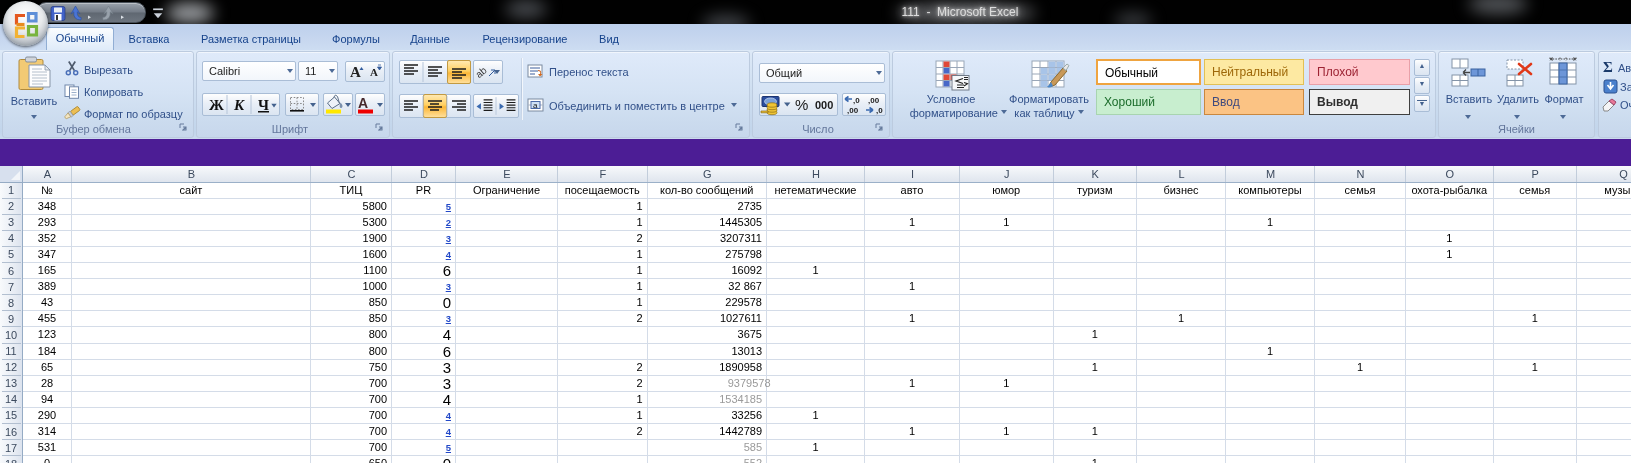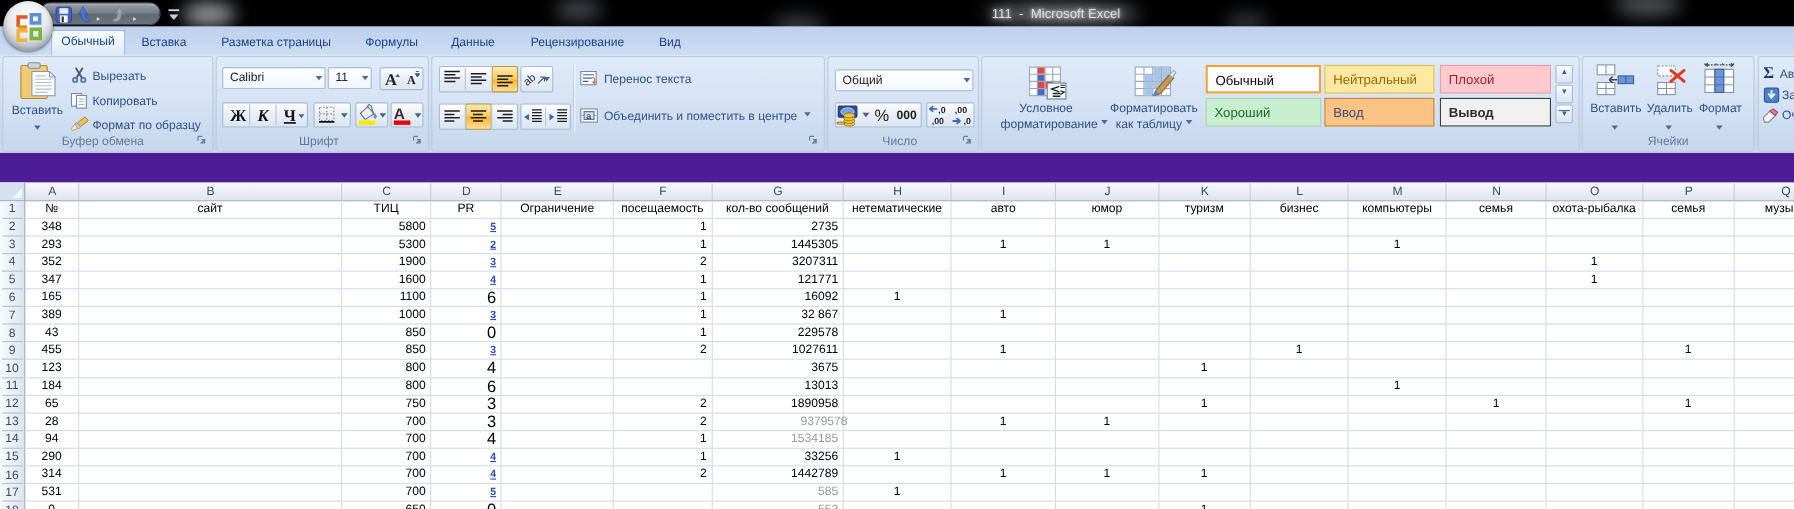--- a/index.html
+++ b/index.html
@@ -575,21 +575,21 @@
 <div class="cell ctr" style="left:23px;top:64.8px;width:48px;height:15.100000000000001px;line-height:15px">352</div>
 <div class="cell rgt" style="left:311px;top:64.8px;width:80px;height:15.100000000000001px;line-height:15px">1900</div>
 <div class="cell rgt" style="left:392px;top:64.8px;width:63px;height:15.100000000000001px;line-height:15px"><span class="lnk">3</span></div>
 <div class="cell rgt" style="left:558px;top:64.8px;width:88.5px;height:15.100000000000001px;line-height:15px">2</div>
 <div class="cell rgt" style="left:647.5px;top:64.8px;width:118.5px;height:15.100000000000001px;line-height:15px">3207311</div>
 <div class="cell ctr" style="left:1406px;top:64.8px;width:86.5px;height:15.100000000000001px;line-height:15px">1</div>
 <div class="cell ctr" style="left:23px;top:80.9px;width:48px;height:15.100000000000001px;line-height:15px">347</div>
 <div class="cell rgt" style="left:311px;top:80.9px;width:80px;height:15.100000000000001px;line-height:15px">1600</div>
 <div class="cell rgt" style="left:392px;top:80.9px;width:63px;height:15.100000000000001px;line-height:15px"><span class="lnk">4</span></div>
 <div class="cell rgt" style="left:558px;top:80.9px;width:88.5px;height:15.100000000000001px;line-height:15px">1</div>
-<div class="cell rgt" style="left:647.5px;top:80.9px;width:118.5px;height:15.100000000000001px;line-height:15px">121771</div>
+<div class="cell rgt" style="left:647.5px;top:80.9px;width:118.5px;height:15.100000000000001px;line-height:15px">275798</div>
 <div class="cell ctr" style="left:1406px;top:80.9px;width:86.5px;height:15.100000000000001px;line-height:15px">1</div>
 <div class="cell ctr" style="left:23px;top:97.0px;width:48px;height:15.100000000000001px;line-height:15px">165</div>
 <div class="cell rgt" style="left:311px;top:97.0px;width:80px;height:15.100000000000001px;line-height:15px">1100</div>
 <div class="cell rgt" style="left:392px;top:97.0px;width:63px;height:15.100000000000001px;line-height:15px"><span class="big">6</span></div>
 <div class="cell rgt" style="left:558px;top:97.0px;width:88.5px;height:15.100000000000001px;line-height:15px">1</div>
 <div class="cell rgt" style="left:647.5px;top:97.0px;width:118.5px;height:15.100000000000001px;line-height:15px">16092</div>
 <div class="cell ctr" style="left:767px;top:97.0px;width:97px;height:15.100000000000001px;line-height:15px">1</div>
 <div class="cell ctr" style="left:23px;top:113.1px;width:48px;height:15.100000000000001px;line-height:15px">389</div>
 <div class="cell rgt" style="left:311px;top:113.1px;width:80px;height:15.100000000000001px;line-height:15px">1000</div>
 <div class="cell rgt" style="left:392px;top:113.1px;width:63px;height:15.100000000000001px;line-height:15px"><span class="lnk">3</span></div>

